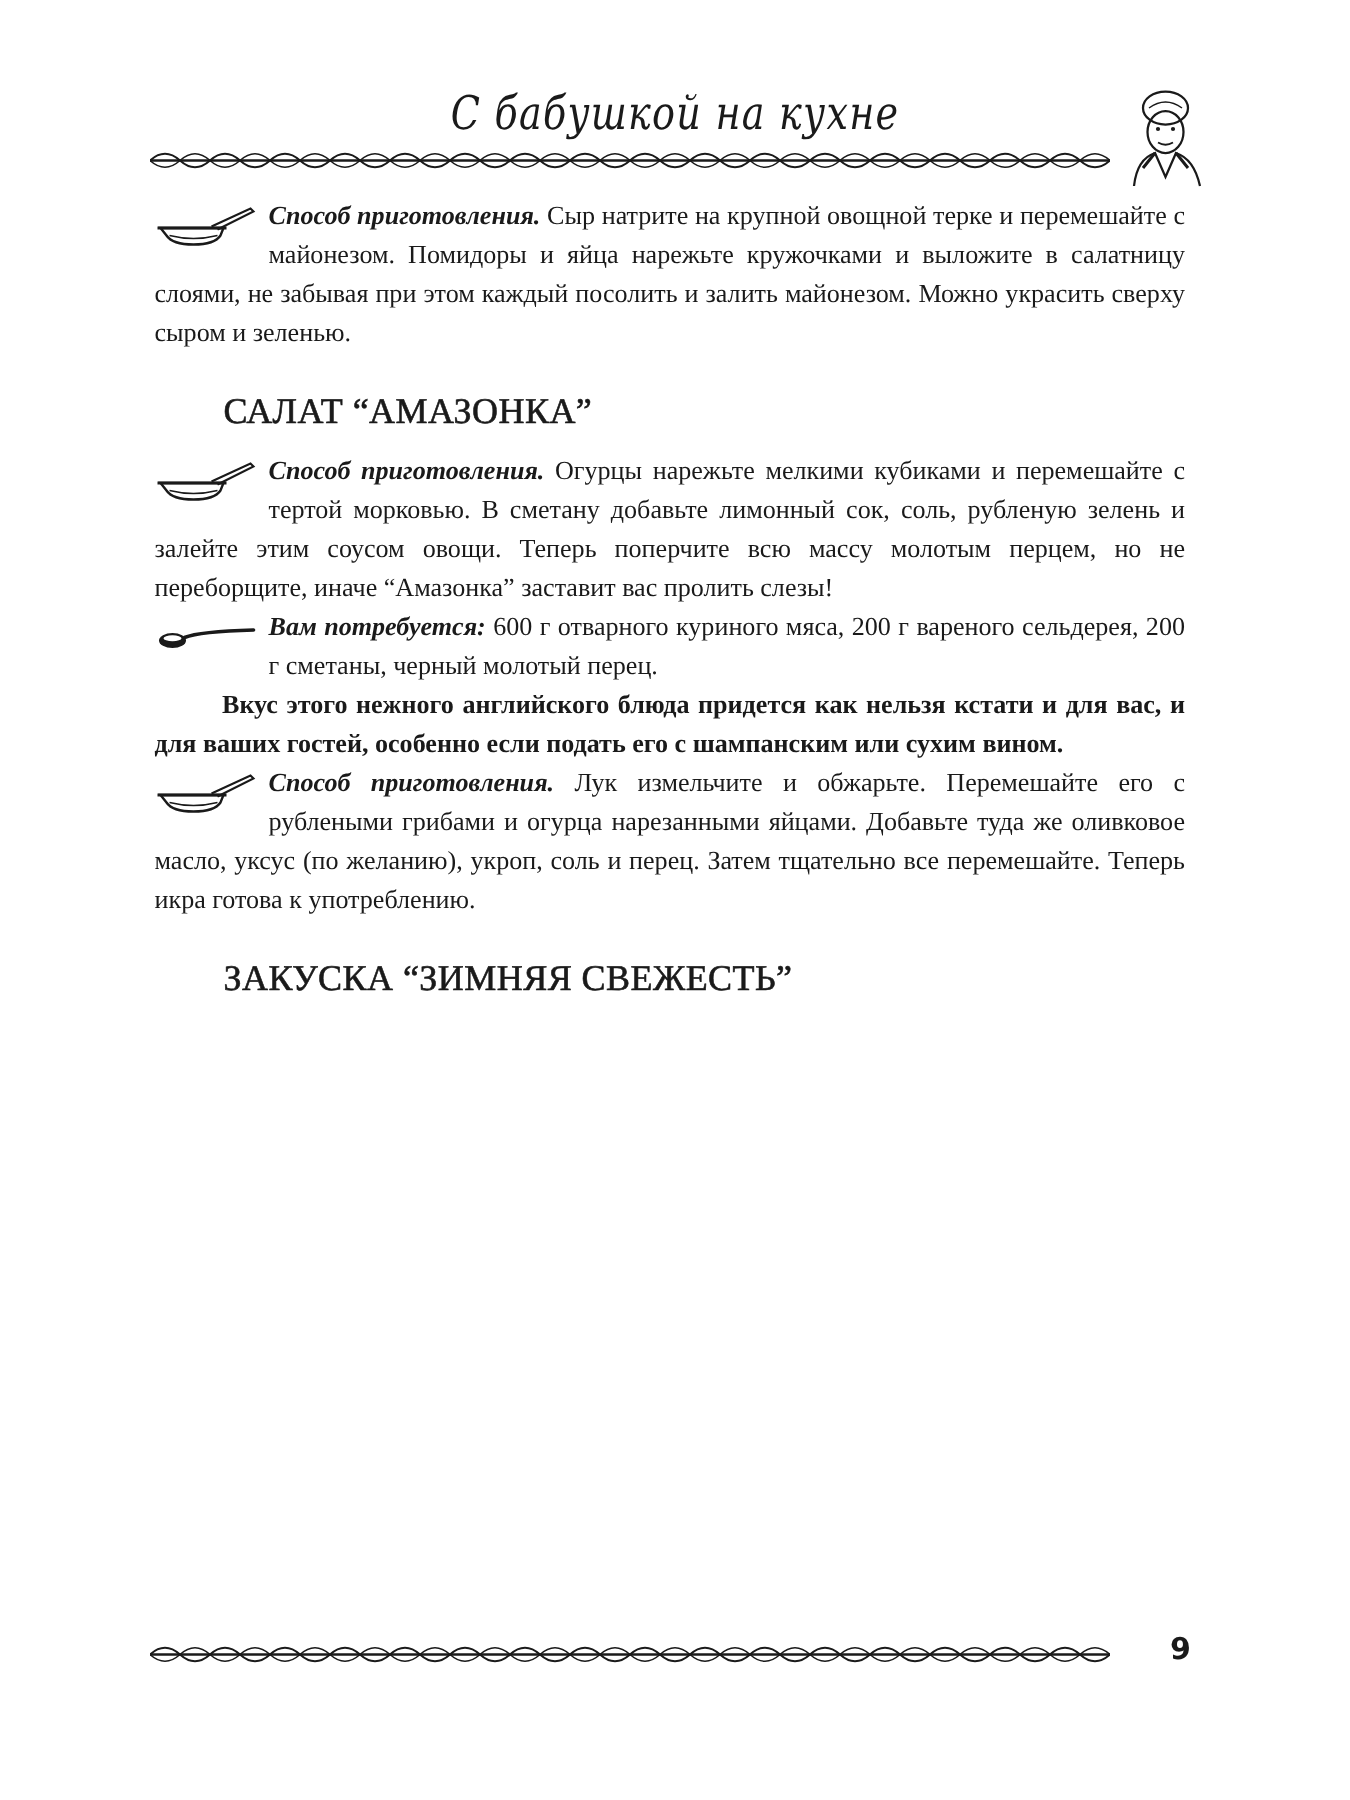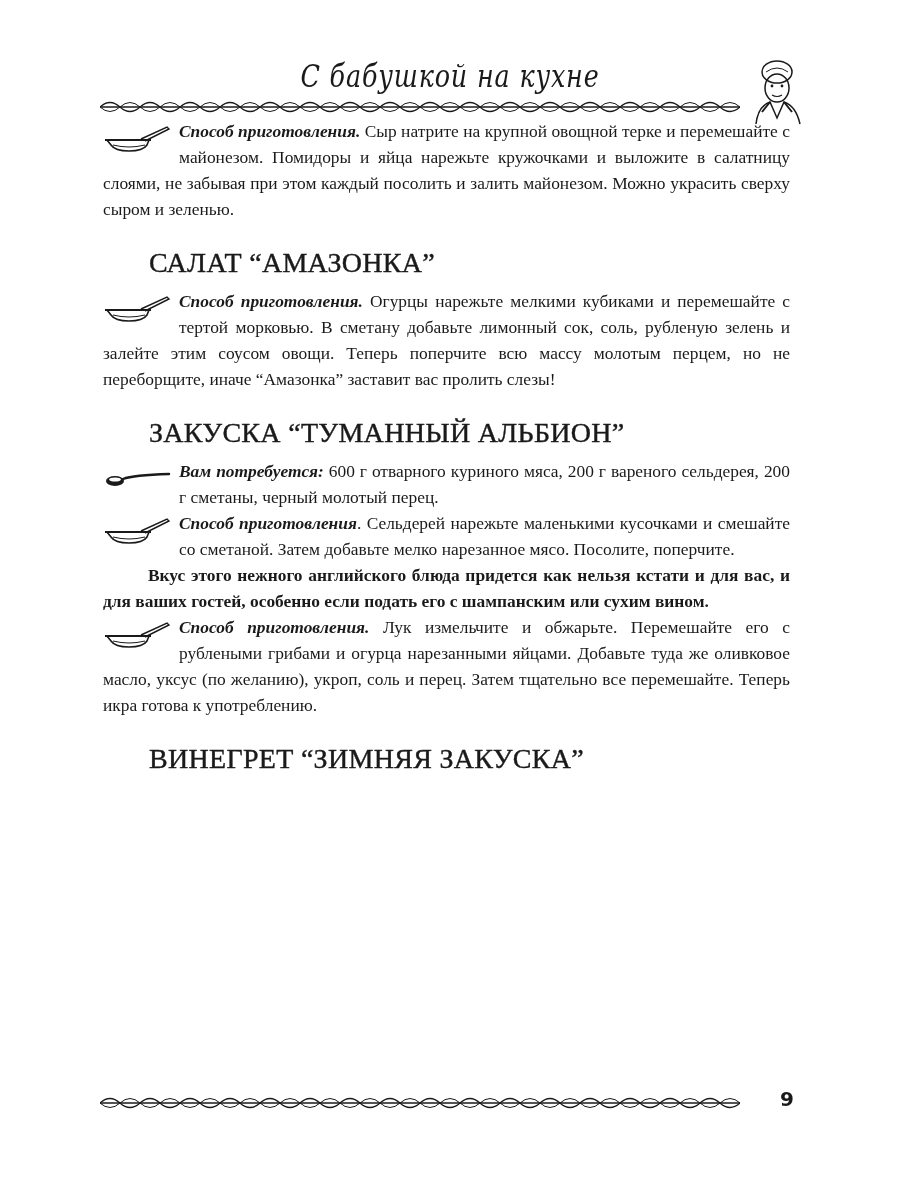--- a/index.html
+++ b/index.html
@@ -3,27 +3,27 @@
 <meta charset="utf-8">
 <style>
   html,body{margin:0;padding:0;background:#fff;}
   body{width:900px;height:1200px;position:relative;overflow:hidden;color:#1a1a1a;
        font-family:"Liberation Serif","DejaVu Serif",serif;}
   .header-title{position:absolute;left:0;width:900px;top:58px;text-align:center;
        font-family:"DejaVu Serif",serif;font-style:italic;font-size:31px;letter-spacing:1px;
        transform:scaleX(0.82);}
   .orn{position:absolute;left:100px;width:640px;height:22px;}
   .portrait{position:absolute;left:748px;top:58px;width:58px;height:68px;}
-  .content{position:absolute;left:103px;top:118px;width:687px;font-size:17.4px;line-height:26px;
+  .content{position:absolute;left:103px;top:130px;width:687px;font-size:17.4px;line-height:26px;
        text-align:justify;}
   .para{position:relative;margin:0;}
   .para .ico{float:left;width:76px;height:46px;margin-top:2px;}
   .lbl{font-weight:bold;font-style:italic;}
   .indent{text-indent:45px;font-weight:bold;}
-  .heading{margin:26px 0 10px 46px;font-size:28px;font-weight:normal;letter-spacing:0.3px;
+  .heading{margin:26px 0 10px 46px;font-size:24px;font-weight:normal;letter-spacing:0.3px;
        font-family:"Liberation Serif",serif;line-height:30px;text-stroke:0.3px;}
   .heading span{-webkit-text-stroke:0.4px #1a1a1a;}
   .page-num{position:absolute;left:780px;top:1087px;font-family:"DejaVu Sans",sans-serif;
        font-weight:bold;font-size:20px;}
 </style>
 </head>
 <body>
 
 <svg width="0" height="0" style="position:absolute">
   <defs>
@@ -78,47 +78,40 @@
     <h2 class="heading"><span>САЛАТ “АМАЗОНКА”</span></h2>
     <p class="para">
       <svg class="ico">
           <use href="#bowl"></use>
         </svg>
       <span class="lbl">Способ приготовления.</span><span> Огурцы нарежьте мелкими кубиками и перемешайте с тертой морковью. В сметану добавьте лимонный сок, соль, рубленую зелень и залейте этим соусом овощи. Теперь поперчите всю массу молотым перцем, но не переборщите, иначе “Амазонка” заставит вас пролить слезы!</span>
     </p>
   </section>
 
   <section>
-    <h2 class="heading"><span>ЗАКУСКА “ТУМАННЫЙ АЛЬБИОН”</span></h2>
     <p class="para">
       <svg class="ico" style="height:30px;margin-top:6px;margin-bottom:16px">
           <use href="#spoon"></use>
         </svg>
       <span class="lbl">Вам потребуется:</span><span> 600 г отварного куриного мяса, 200 г вареного сельдерея, 200 г сметаны, черный молотый перец.</span>
-    </p>
-    <p class="para">
-      <svg class="ico">
-          <use href="#bowl"></use>
-        </svg>
-      <span class="lbl">Способ приготовления</span><span>. Сельдерей нарежьте маленькими кусочками и смешайте со сметаной. Затем добавьте мелко нарезанное мясо. Посолите, поперчите.</span>
     </p>
     <p class="para indent">Вкус этого нежного английского блюда придется как нельзя кстати и для вас, и для ваших гостей, особенно если подать его с шампанским или сухим вином.</p>
   </section>
 
   <section>
     <p class="para">
       <svg class="ico">
           <use href="#bowl"></use>
         </svg>
       <span class="lbl">Способ приготовления.</span><span> Лук измельчите и обжарьте. Перемешайте его с рублеными грибами и огурца нарезанными яйцами. Добавьте туда же оливковое масло, уксус (по желанию), укроп, соль и перец. Затем тщательно все перемешайте. Теперь икра готова к употреблению.</span>
     </p>
   </section>
 
   <section>
-    <h2 class="heading"><span>ВИНЕГРЕТ “ЗИМНЯЯ ЗАКУСКА”</span></h2>
+    <h2 class="heading"><span>ЗАКУСКА “ЗИМНЯЯ СВЕЖЕСТЬ”</span></h2>
   </section>
 </div>
 
 <div>
   <svg class="orn" style="top:1092px">
       <use href="#ornament"></use>
     </svg>
   <div class="page-num">9</div>
 </div>
 

